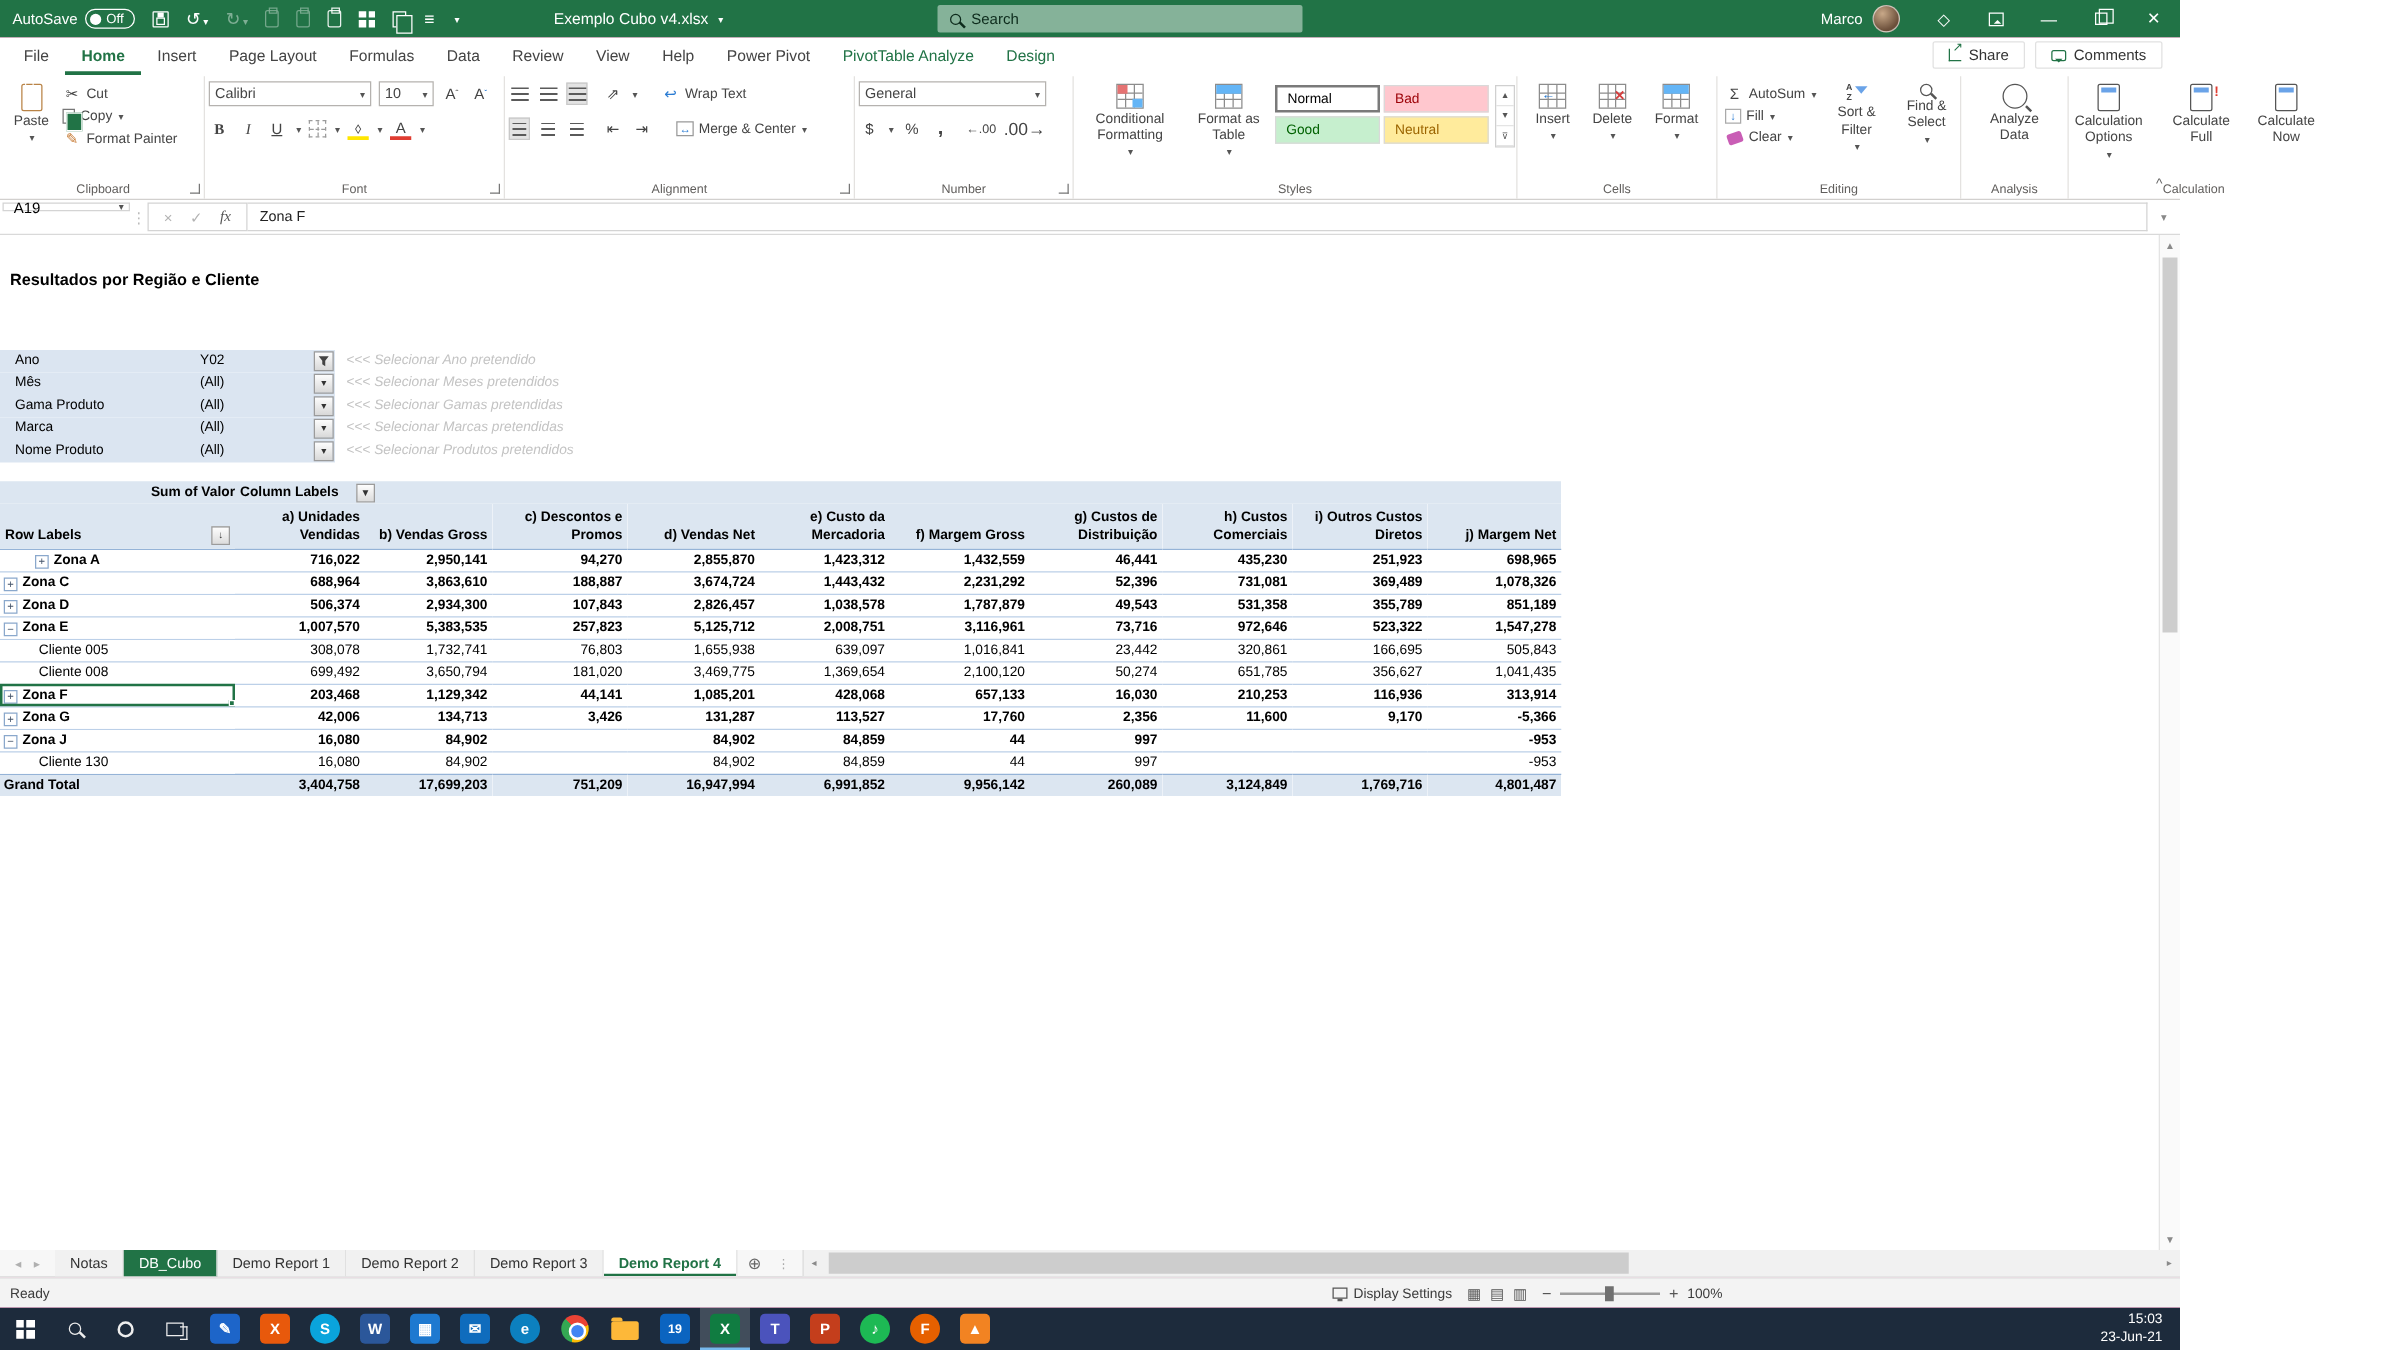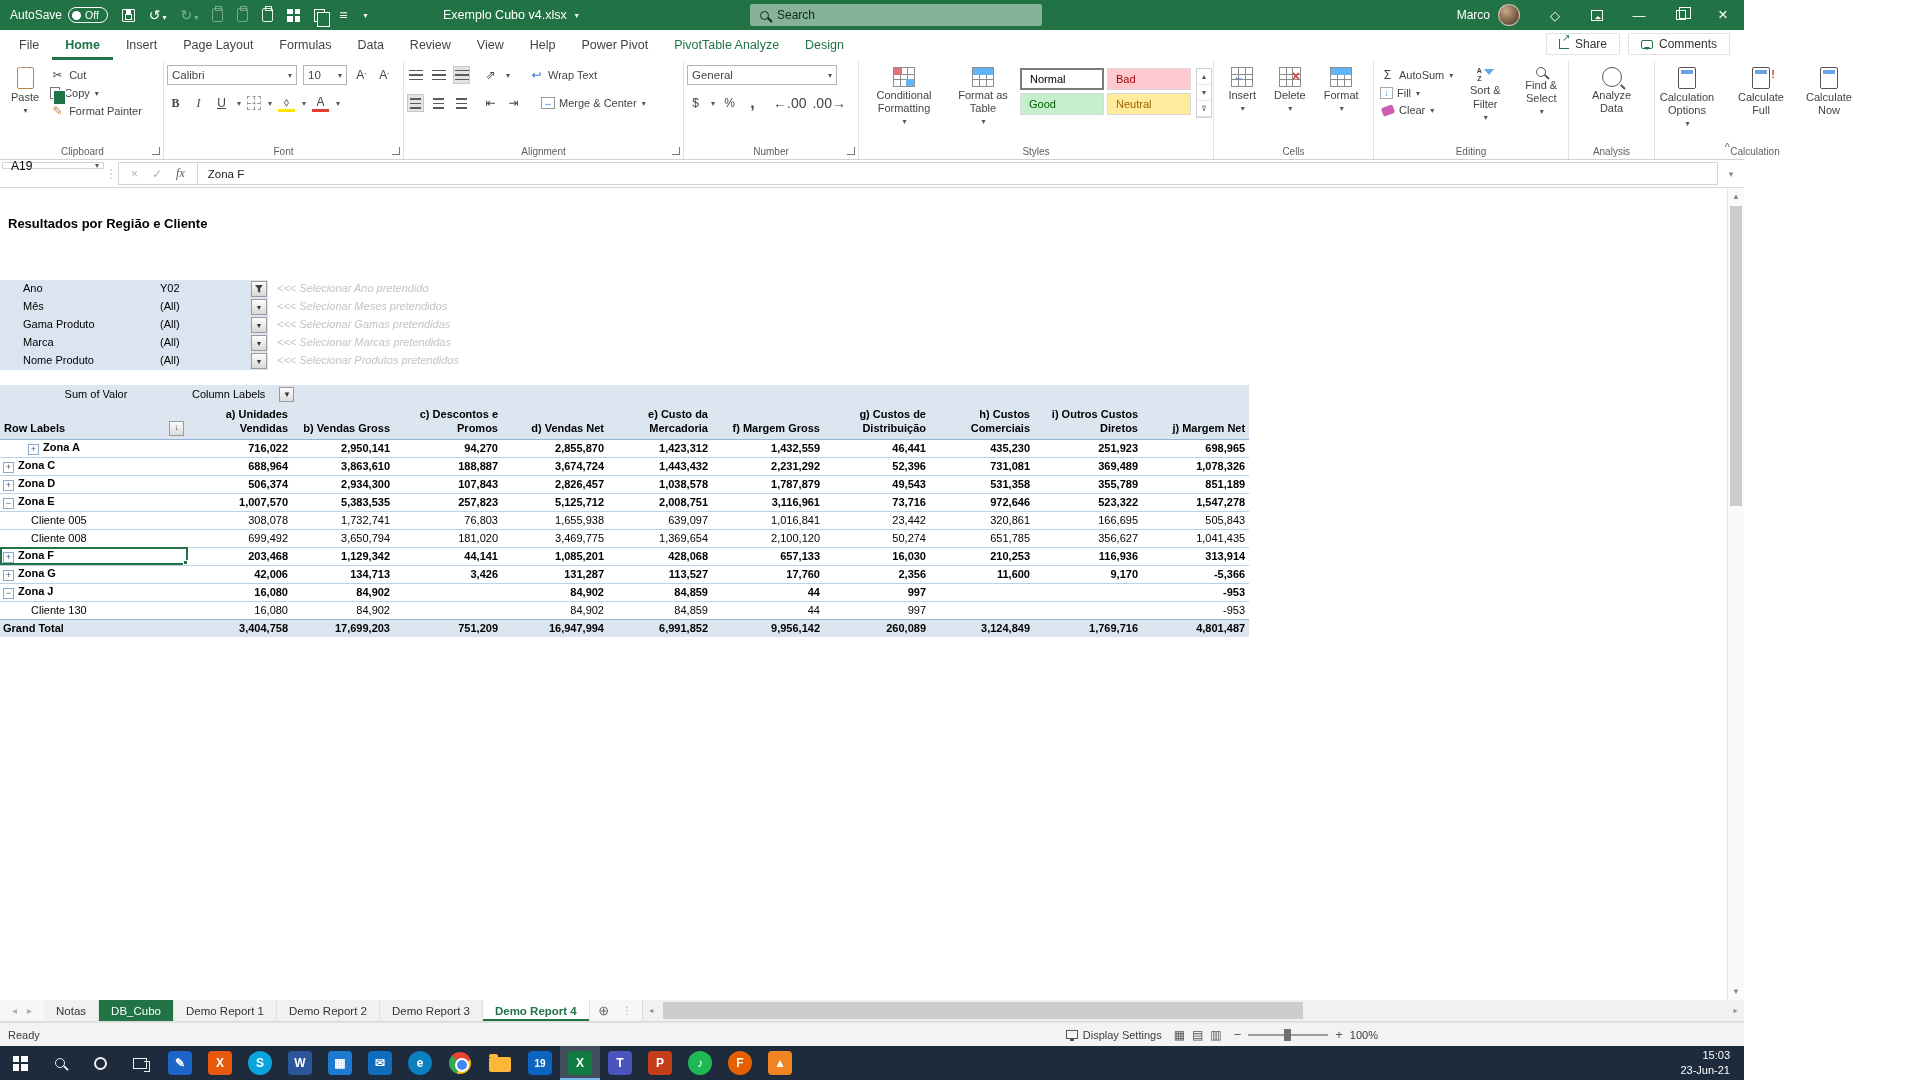--- a/index.html
+++ b/index.html
@@ -108,29 +108,29 @@
   .fx-it { font-style:italic; font-family:"Liberation Serif",serif; color:#555; }
   .fxcontent { flex:1; display:flex; align-items:center; padding-left:10px; border:1px solid #d4d4d4; margin:2px 0; border-left:none; font-size:11.5px; color:#222; }
   .fx-exp { width:26px; display:flex; align-items:center; justify-content:center; color:#888; font-size:9px; }
 
   
   .sheet { position:relative; flex:1; background:#fff; overflow:hidden; }
   .rpt-title { position:absolute; left:8px; top:28px; font-weight:bold; font-size:13px; color:#000; }
   .filters { position:absolute; left:0; top:92px; }
   .frow { position:relative; height:18px; width:760px; font-size:11px; }
   .fband { position:absolute; left:0; top:0; width:268px; height:18px; background:#dbe5f1; }
-  .flabel { position:absolute; left:23px; top:2px; color:#000;text-align:right; }
+  .flabel { position:absolute; left:12px; top:2px; color:#000;text-align:right; }
   .fvalue { position:absolute; left:160px; top:2px; color:#000; }
   .fdd { position:absolute; left:251px; top:1px; width:16px; height:16px; background:linear-gradient(#fdfdfd,#d8d8d8); border:1px solid #9b9b9b; display:flex; align-items:center; justify-content:center; font-size:7px; color:#333; }
   .fhint { position:absolute; left:277px; top:2px; color:#c3c3c3; font-style:italic; }
 
   #pivot { position:absolute; left:0; top:197px; }
   #pivot table { border-collapse:collapse; table-layout:fixed; width:1249px; font-size:11px; }
   #pivot th, #pivot td { overflow:hidden; }
-  tr.band th { background:#dce6f1; height:18px; font-weight:normal; text-align:center; padding:0 0 0 4px; color:#000; }
+  tr.band th { background:#dce6f1; height:18px; font-weight:bold; text-align:right; padding:0 0 0 4px; color:#000; }
   .clwrap { display:flex; align-items:center; gap:14px; }
   .clbtn, .sortbox { width:15px; height:15px; background:linear-gradient(#fdfdfd,#dcdcdc); border:1px solid #9b9b9b; display:inline-flex; align-items:center; justify-content:center; font-size:8px; color:#333; flex:none; }
   tr.cols th { background:#dce6f1; vertical-align:bottom; text-align:right; font-weight:bold; padding:2px 4px 3px; height:36px; line-height:1.3; color:#000; border-bottom:1px solid #95b3d7; }
   tr.cols th.rowlbl { text-align:left; position:relative; padding-left:4px; }
   tr.cols th.rowlbl .sortbox { position:absolute; right:4px; bottom:3px; }
   #pivot tbody td { height:18px; border-top:1px solid #bcd0e8; padding:0 4px; color:#000; background:#fff; }
   #pivot tbody tr:first-child td { border-top:none;padding-left:28px; }
   #pivot td.num { text-align:right; }
   #pivot tr.zone td { font-weight:bold; }
   #pivot td.lbl { text-align:left; padding-left:3px; white-space:nowrap; position:relative; }
@@ -380,21 +380,21 @@
           <span class="combo" style="width:150px">
               <span>General</span>
               <span class="dd">▾</span>
             </span>
         </div>
         <div class="fontrow">
           <span class="fmtbtn">$</span>
             <span class="dd">▾</span>
           <span class="fmtbtn">%</span>
           <span class="fmtbtn" style="font-size:16px;font-weight:bold">,</span>
-          <span class="fmtbtn" style="font-size:14px;margin-left:6px">←.00</span>
+          <span class="fmtbtn" style="font-size:10px;margin-left:6px">←.00</span>
           <span class="fmtbtn" style="font-size:14px">.00→</span>
         </div>
       </div>
       <div class="glabel">Number</div>
       <span class="dlaunch"></span>
     </div>
 
     <div class="rgroup" style="width:355px">
       <div class="gcontent">
         <div class="bigbtn">

